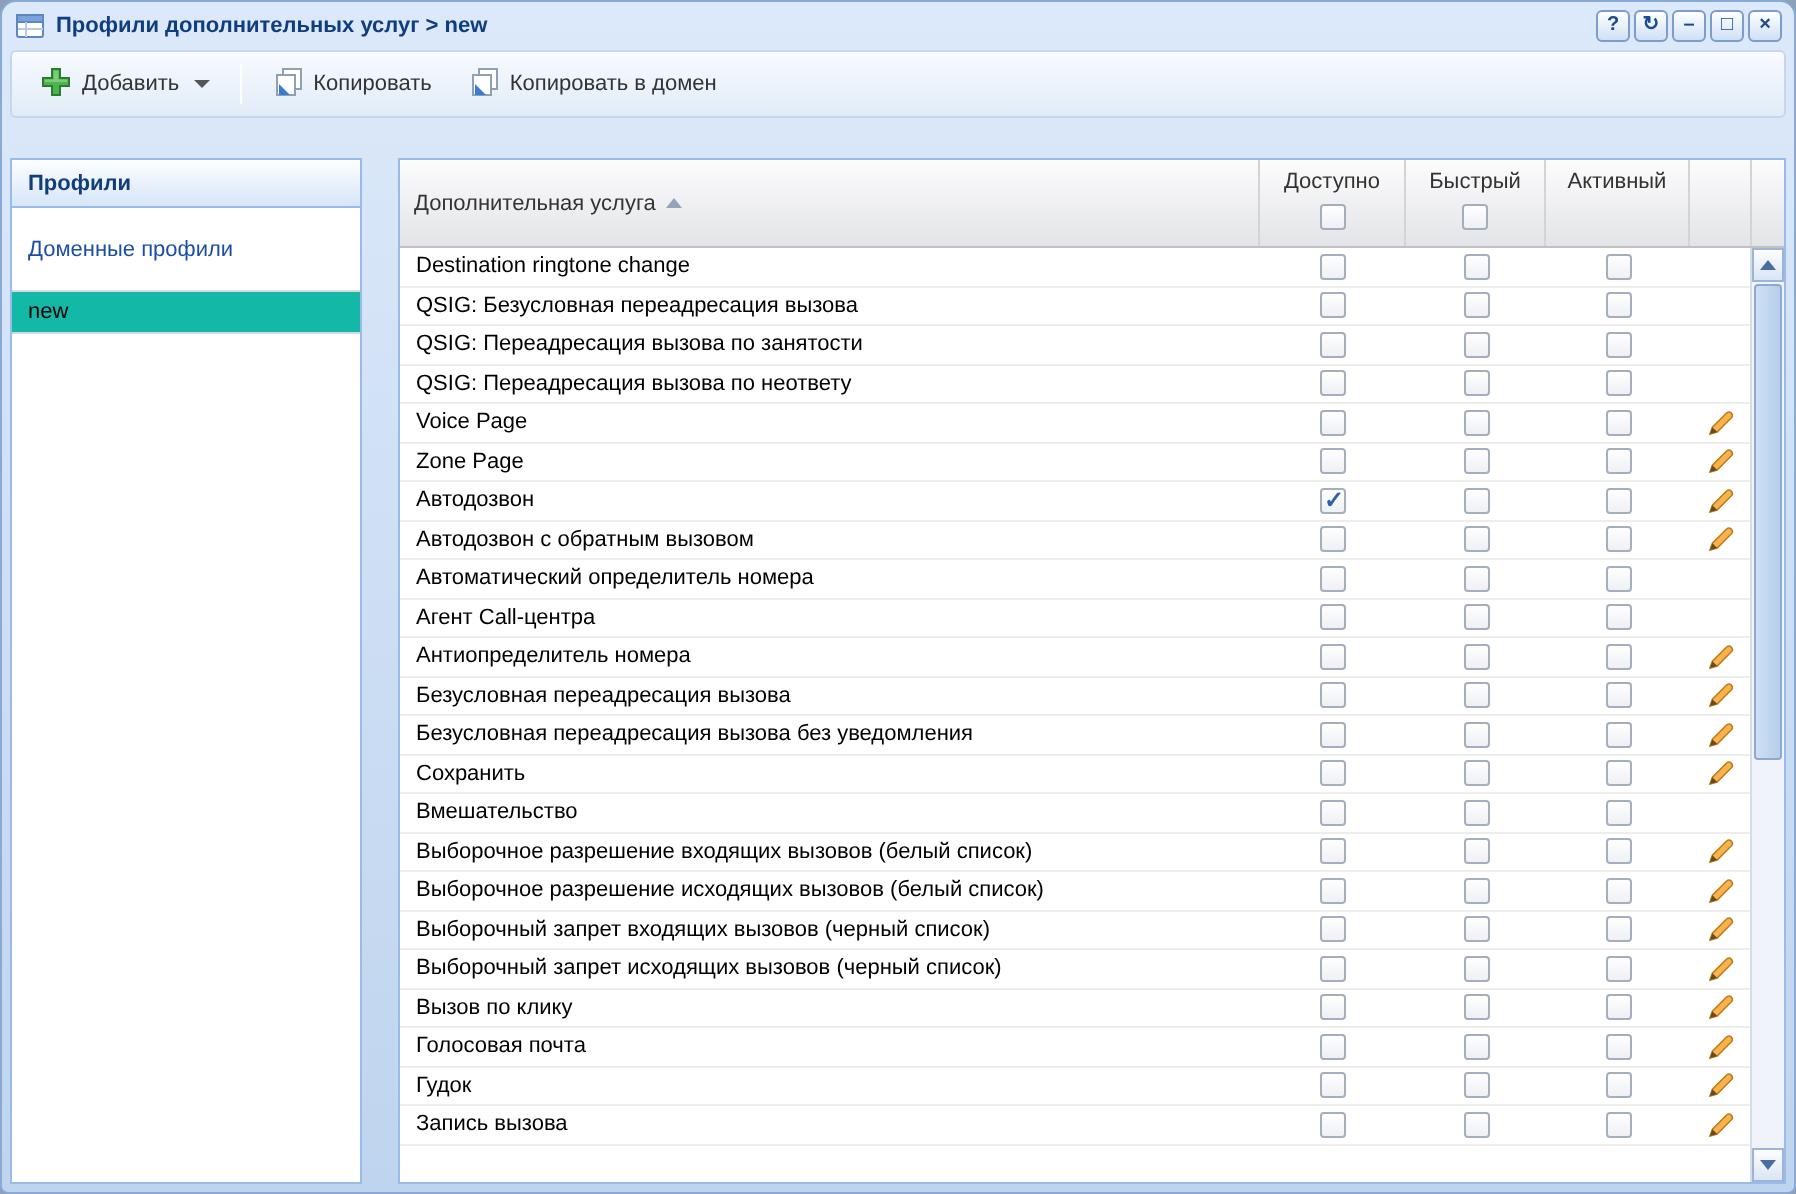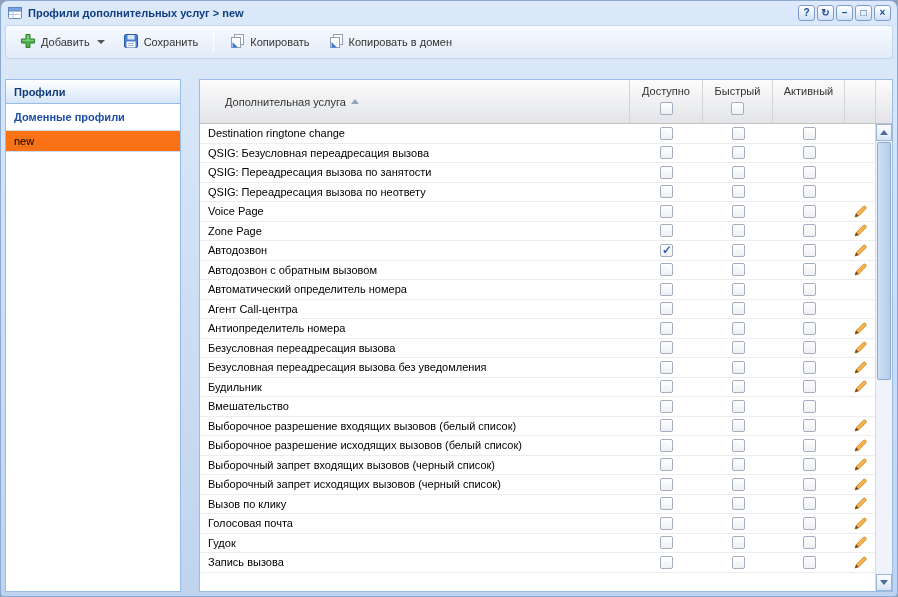--- a/index.html
+++ b/index.html
@@ -49,41 +49,41 @@
   
   .sidebar { width:176px; background:#fff; border:1px solid #99bbe8; display:flex; flex-direction:column; }
   .sidebar-header {
     height: 24px; padding: 0 8px;
     display:flex; align-items:center;
     background: linear-gradient(#fdfeff, #d6e5f7);
     border-bottom: 1px solid #99bbe8;
     font-weight: bold; color: #123d7b; cursor: pointer;
   }
   .sidebar-group {
-    height: 27px; padding: 0 8px;
+    height: 42px; padding: 0 8px;
     display:flex; align-items:center;
-    font-weight:bold; color:#1b4ea4;
+    font-weight:normal; color:#1b4ea4;
     border-bottom:1px solid #dadada; cursor:pointer;
   }
   .sidebar-item {
     height: 21px; padding: 0 8px;
     display:flex; align-items:center;
-    background:#f97316; border-bottom:1px solid #cbdaf0;
+    background:#14b8a6; border-bottom:1px solid #cbdaf0;
     color:#000; cursor:pointer;
   }
   
   .main { flex:1; min-width:0; background:#fff; border:1px solid #99bbe8; display:flex; flex-direction:column; }
   .grid-header {
     height: 44px; display:flex;
     background: linear-gradient(#fcfcfd, #e3e4e7);
     border-bottom: 1px solid #c1c1c1;
     color:#333;
   }
   .gh-cell { border-right:1px solid #d4d4d4; position:relative; }
-  .gh-name { flex:1; display:flex; align-items:center; padding-left:25px; cursor:pointer; }
+  .gh-name { flex:1; display:flex; align-items:center; padding-left:7px; cursor:pointer; }
   .gh-check { width:73px; display:flex; flex-direction:column; align-items:center; padding-top:5px; gap:5px; cursor:pointer; }
   .gh-check.w2 { width:70px; }
   .gh-active { width:72px; display:flex; justify-content:center; padding-top:5px; cursor:pointer; }
   .gh-edit { width:30px; border-right:none; }
   .gh-spacer { width:17px; border-right:none; border-left:1px solid #d4d4d4; }
   .sort-arrow { width:0; height:0; border-left:4px solid transparent; border-right:4px solid transparent; border-bottom:5px solid #94a3ba; display:inline-block; margin-left:5px; }
   .body-wrap { flex:1; display:flex; min-height:0;border-radius:24px; }
   .grid-body { flex:1; overflow:hidden; }
   .grid-row { height:19.5px; display:flex; align-items:center; border-bottom:1px solid #ededed; cursor:pointer; }
   .cell-name { flex:1; padding-left:8px; color:#000; white-space:nowrap; overflow:hidden; }
@@ -146,32 +146,20 @@
     <div class="tb-btn">
       <span>
         <svg width="16" height="16" viewBox="0 0 16 16">
           <path d="M6 1.5h4v4.5H14.5v4H10v4.5H6V10H1.5V6H6z" fill="#4db44d" stroke="#2c7e2c"></path>
           <path d="M6.8 2.3h2.4v4.5h4.5v1.2H2.3V6.8h4.5z" fill="#8ed48e" opacity="0.7"></path>
         </svg>
       </span>
       <span>Добавить</span>
       <span class="caret"></span>
     </div>
-    <div class="tb-btn">
-      <span>
-        <svg width="16" height="16" viewBox="0 0 16 16">
-          <rect x="1.5" y="1.5" width="13" height="13" rx="1.5" fill="#4a7fd4" stroke="#2b5da8"></rect>
-          <rect x="4.5" y="2" width="7" height="4.5" fill="#dce8f8"></rect>
-          <rect x="3.5" y="8.5" width="9" height="6" fill="#fff"></rect>
-          <line x1="5" y1="10.5" x2="11" y2="10.5" stroke="#9db4d4"></line>
-          <line x1="5" y1="12.5" x2="11" y2="12.5" stroke="#9db4d4"></line>
-        </svg>
-      </span>
-      <span>Сохранить</span>
-    </div>
     <div class="tb-sep"></div>
     <div class="tb-btn">
       <span>
         <svg width="16" height="16" viewBox="0 0 16 16">
           <rect x="5.5" y="1.5" width="9" height="10" fill="#fff" stroke="#90a0b2"></rect>
           <rect x="2.5" y="4.5" width="9" height="10" fill="#fff" stroke="#90a0b2"></rect>
           <path d="M3.5 14.5 L9 14.5 L3.5 9z" fill="#3a7bd5"></path>
         </svg>
       </span>
       <span>Копировать</span>
@@ -473,21 +461,21 @@
     <div class="cell-edit">
       <span class="pencil">
         <svg width="13" height="13" viewBox="0 0 13 13">
           <path d="M1 12 L2.2 8.6 L9.3 1.5 a1.7 1.7 0 0 1 2.4 2.4 L4.6 11 Z" fill="#fcb24a" stroke="#b97f1f" stroke-width="0.8"></path>
           <path d="M1 12 L2.2 8.6 L4.6 11 Z" fill="#6b4a1d"></path>
         </svg>
       </span>
     </div>
   </div>
             <div class="grid-row">
-    <div class="cell-name">Будильник</div>
+    <div class="cell-name">Сохранить</div>
     <div class="cell-cb">
       <span class="cb"></span>
     </div>
     <div class="cell-cb w2">
       <span class="cb"></span>
     </div>
     <div class="cell-cb w3">
       <span class="cb"></span>
     </div>
     <div class="cell-edit">

